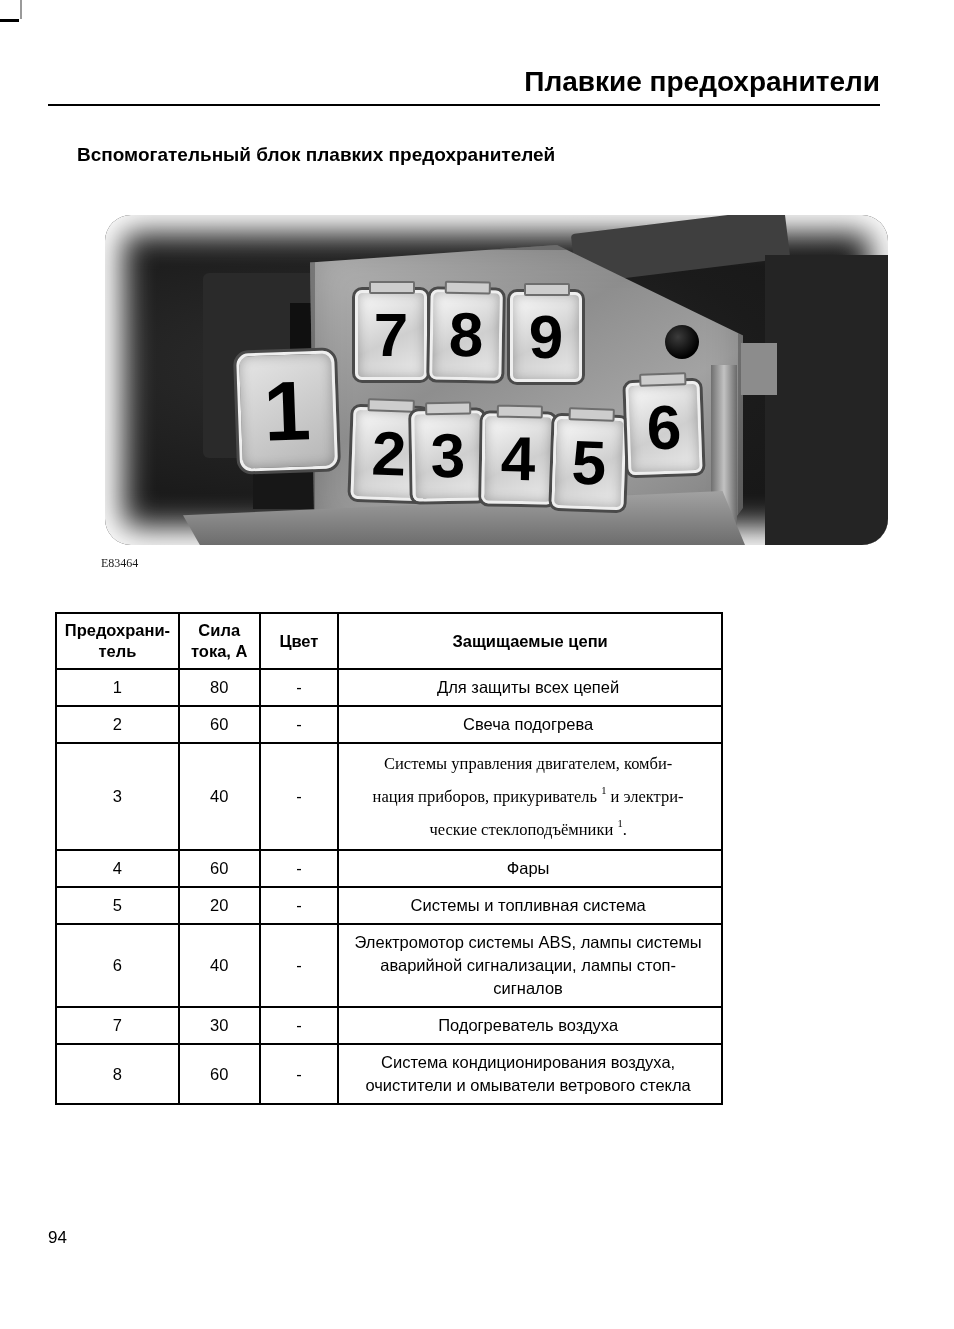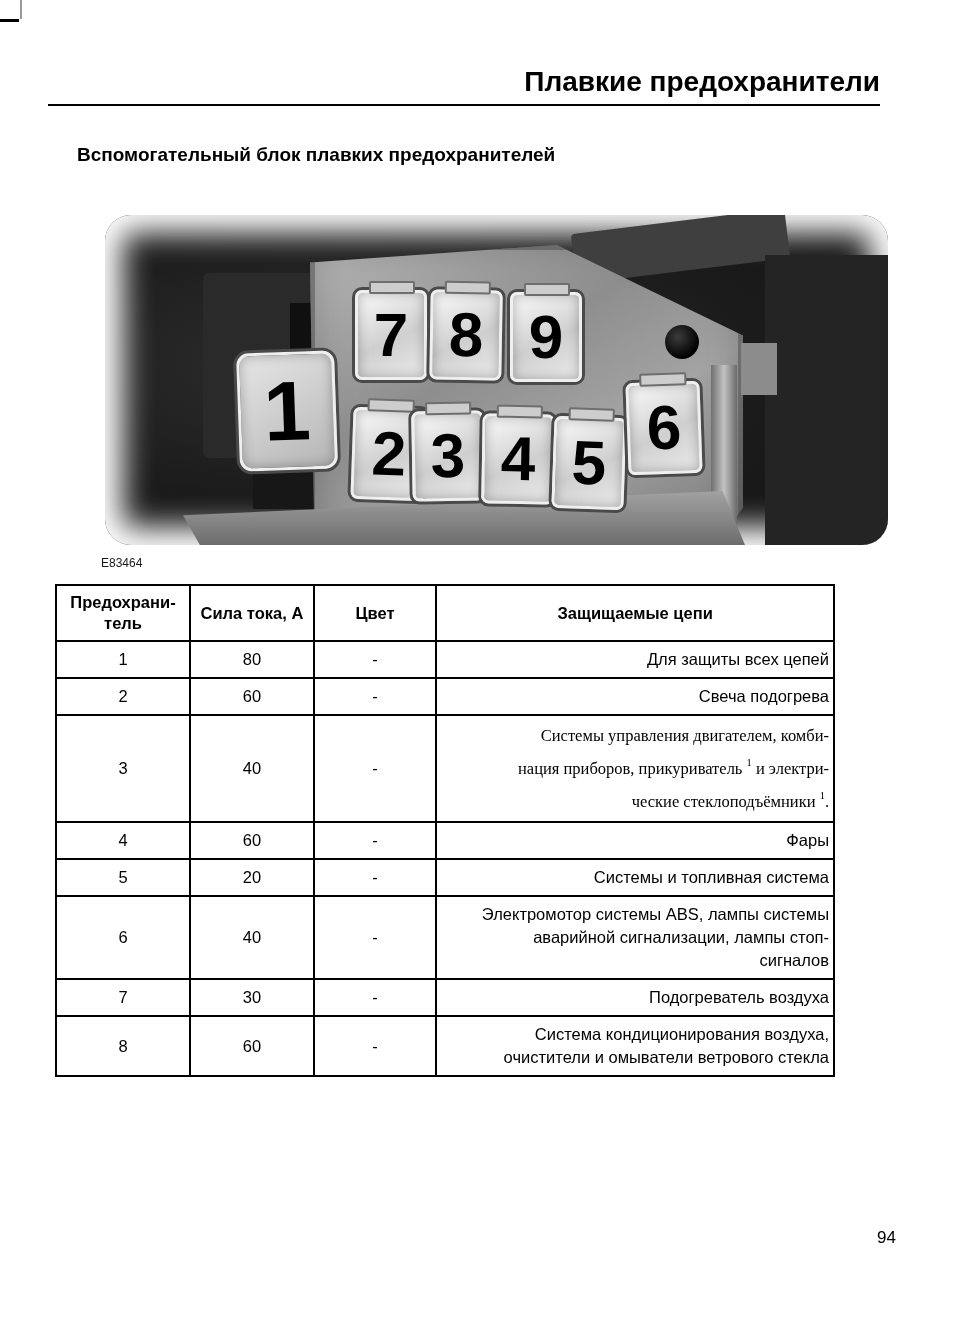--- a/index.html
+++ b/index.html
@@ -50,33 +50,33 @@
     background:linear-gradient(150deg,#e6e6e6,#b5b5b5);transform:rotate(-2deg);border-radius:12px;}
   .fuse-1::before{display:none;}
   .fuse-7{left:250px;top:75px;width:66px;height:84px;}
   .fuse-8{left:325px;top:75px;width:66px;height:84px;transform:rotate(1deg);}
   .fuse-9{left:405px;top:77px;width:66px;height:84px;}
   .fuse-2{left:247px;top:193px;width:68px;height:86px;transform:rotate(2deg);}
   .fuse-3{left:307px;top:196px;width:66px;height:84px;transform:rotate(-1deg);}
   .fuse-4{left:377px;top:199px;width:66px;height:84px;transform:rotate(1deg);}
   .fuse-5{left:448px;top:202px;width:66px;height:86px;transform:rotate(2deg);}
   .fuse-6{left:522px;top:167px;width:68px;height:86px;transform:rotate(-2deg);}
-  .figure-code{position:absolute;left:101px;top:556px;font-size:12px;color:#1a1a1a;}
-  
-  .fuse-table{position:absolute;left:55px;top:584px;width:780px;
+  .figure-code{position:absolute;left:101px;top:556px;font-size:12px;color:#1a1a1a;font-family:Liberation Serif, serif;}
+  
+  .fuse-table{position:absolute;left:55px;top:612px;width:668px;
     border-collapse:collapse;font-size:16.5px;}
   .fuse-table th,.fuse-table td{border:2px solid #000;vertical-align:middle;padding:6px 4px;}
   .fuse-table th{font-weight:bold;text-align:center;}
   .fuse-table th div{line-height:21px;}
   .fuse-table td.c-num{text-align:center;}
-  .fuse-table td.c-circuits{text-align:right;padding-left:10px;padding-right:4px;}
+  .fuse-table td.c-circuits{text-align:center;padding-left:10px;padding-right:14px;}
   .fuse-table .line{display:block;line-height:23px;white-space:nowrap;}
   .fuse-table tbody tr:nth-child(3) .line{line-height:28px;font-family:Liberation Serif, serif;}
   .fuse-table sup{font-size:10.5px;position:relative;top:-1px;}
-  .page-number{position:absolute;left:64px;top:1228px;width:832px;text-align:right;font-size:17px;}
+  .page-number{position:absolute;left:48px;top:1228px;width:832px;text-align:left;font-size:17px;}
 </style>
 </head>
 <body>
 
 <div class="corner-mark-v"></div>
 <div class="corner-mark-h"></div>
 
 <div class="page-title">Плавкие предохранители</div>
 <div class="title-rule"></div>
 <div class="section-heading">Вспомогательный блок плавких предохранителей</div>

